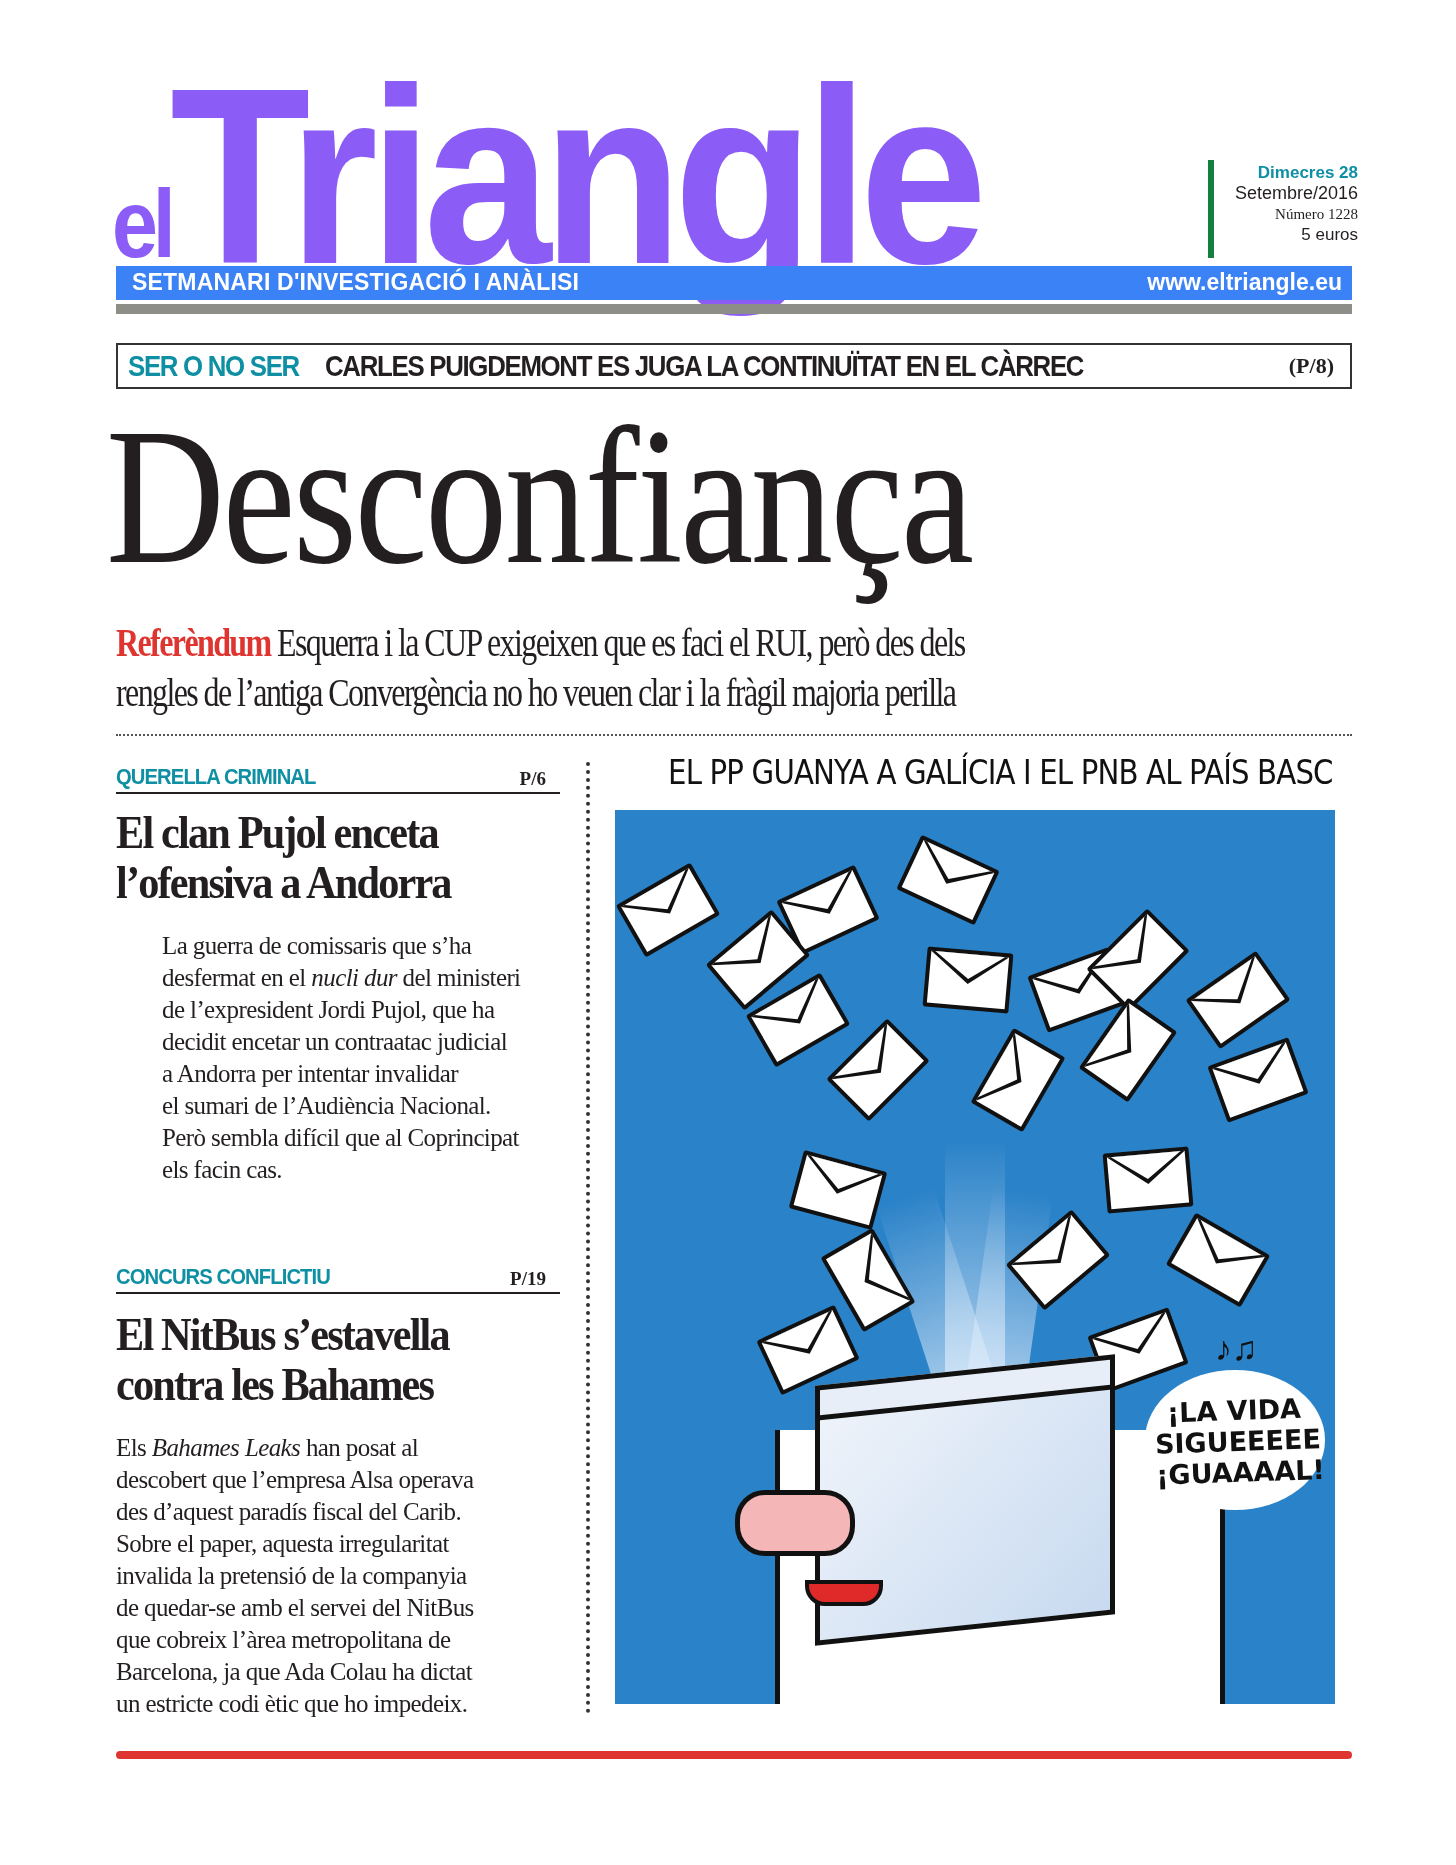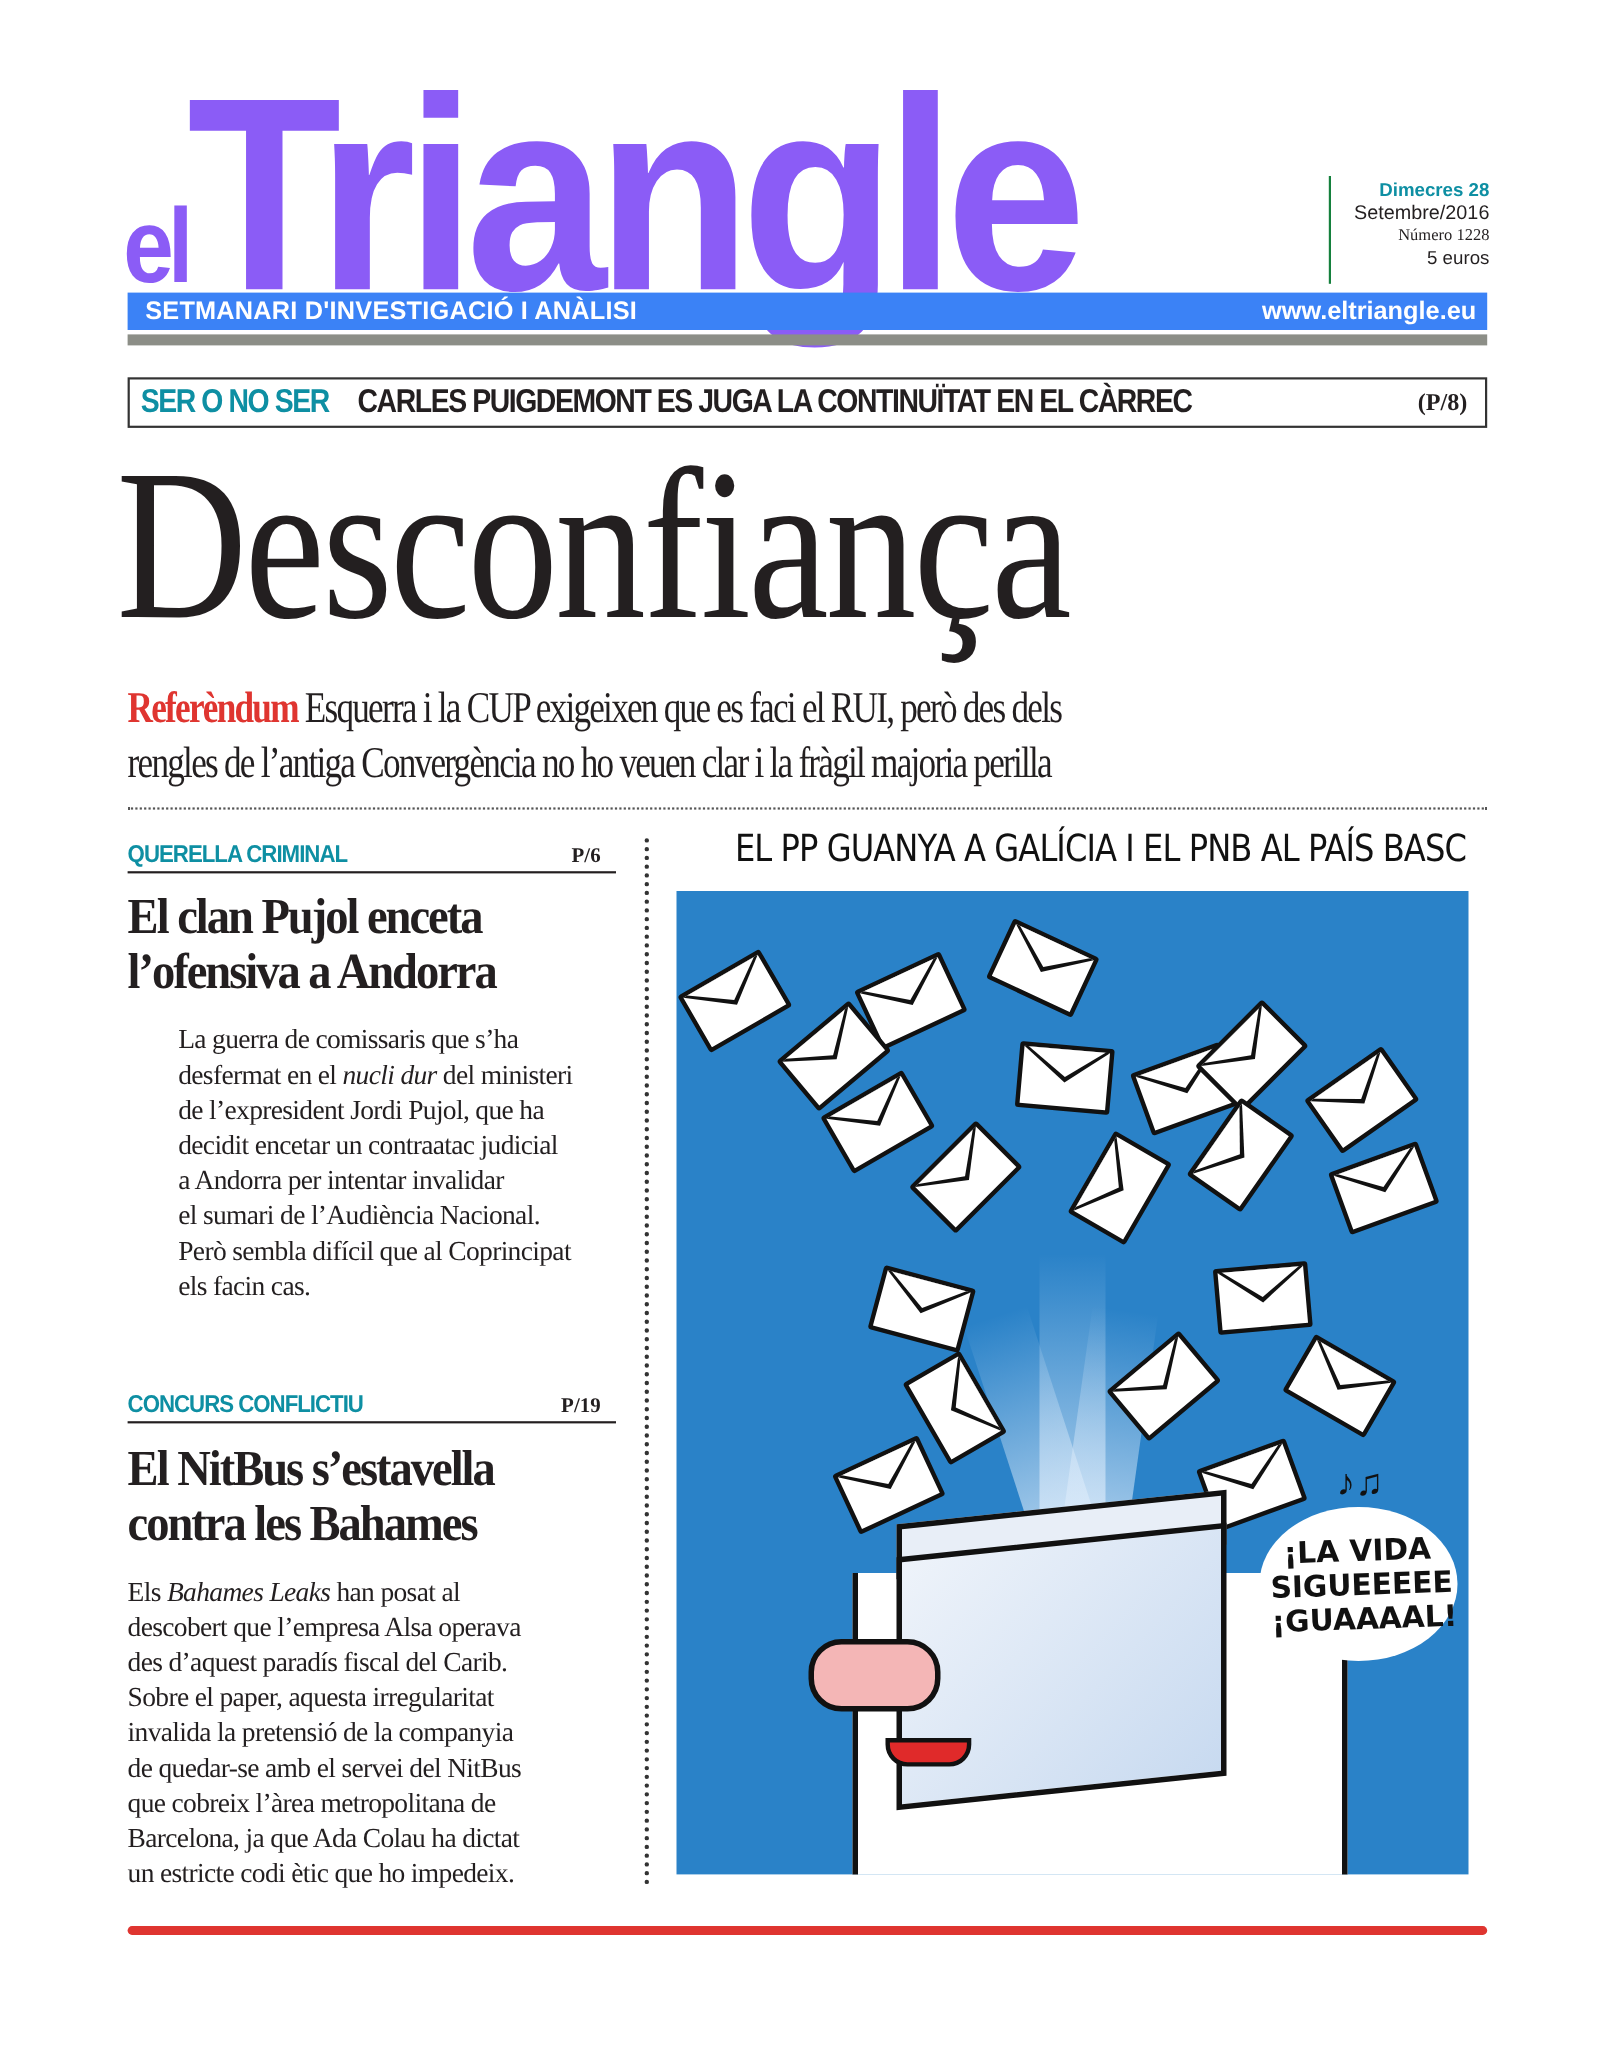--- a/index.html
+++ b/index.html
@@ -6,21 +6,21 @@
   body { width:1456px; height:1865px; position:relative; overflow:hidden; font-family:"Liberation Serif", serif; color:#231f20; }
   .abs { position:absolute; }
   
   .logo { left:112px; top:58px; height:216px; width:840px; color:#8b5cf6; font-family:"Liberation Sans", sans-serif; font-weight:bold; white-space:nowrap; }
   .logo-el { position:absolute; left:0; top:118px; font-size:96px; letter-spacing:-6px; transform:scaleX(0.86); transform-origin:left; line-height:1; }
   .logo-main { position:absolute; left:58px; top:-6px; font-size:250px; letter-spacing:-10px; line-height:1; transform:scaleX(0.92); transform-origin:left; }
   .red-bar { left:116px; top:266px; width:1236px; height:34px; background:#3b82f6; }
   .red-bar .tag { position:absolute; left:16px; top:3px; color:#fff; font-family:"Liberation Sans", sans-serif; font-weight:bold; font-size:23px; letter-spacing:0.2px; }
   .red-bar .url { position:absolute; right:10px; top:3px; color:#fff; font-family:"Liberation Sans", sans-serif; font-weight:bold; font-size:23px; }
   .gray-bar { left:116px; top:304px; width:1236px; height:10px; background:#8c8e87; }
-  .date-block { left:1208px; top:160px; width:144px; height:98px; border-left:2px solid #15803d; text-align:right; font-family:"Liberation Sans", sans-serif; }
+  .date-block { left:1208px; top:160px; width:144px; height:98px; border-left:6px solid #15803d; text-align:right; font-family:"Liberation Sans", sans-serif; }
   .date-block .day { font-size:17px; font-weight:bold; color:#0e8fa3; line-height:21px; margin-top:2px; }
   .date-block .month { font-size:18px; color:#231f20; line-height:21px; }
   .date-block .num { font-size:15px; font-family:"Liberation Serif", serif; line-height:21px; }
   .date-block .price { font-size:17px; line-height:20px; }
   
   .teaser { left:116px; top:343px; width:1232px; height:42px; border:2px solid #333; }
   .teaser .kicker { position:absolute; left:10px; top:4px; font-family:"Liberation Sans", sans-serif; font-weight:bold; font-size:30px; color:#0e8fa3; letter-spacing:-1.5px; transform:scaleX(0.86); transform-origin:left; white-space:nowrap; }
   .teaser .text { position:absolute; left:207px; top:4px; font-family:"Liberation Sans", sans-serif; font-size:30px; color:#231f20; letter-spacing:-1.5px; transform:scaleX(0.86); transform-origin:left; white-space:nowrap; font-weight:bold; }
   .teaser .page { position:absolute; right:16px; top:8px; font-size:22px; font-family:"Liberation Serif", serif; font-weight:bold; }
   

